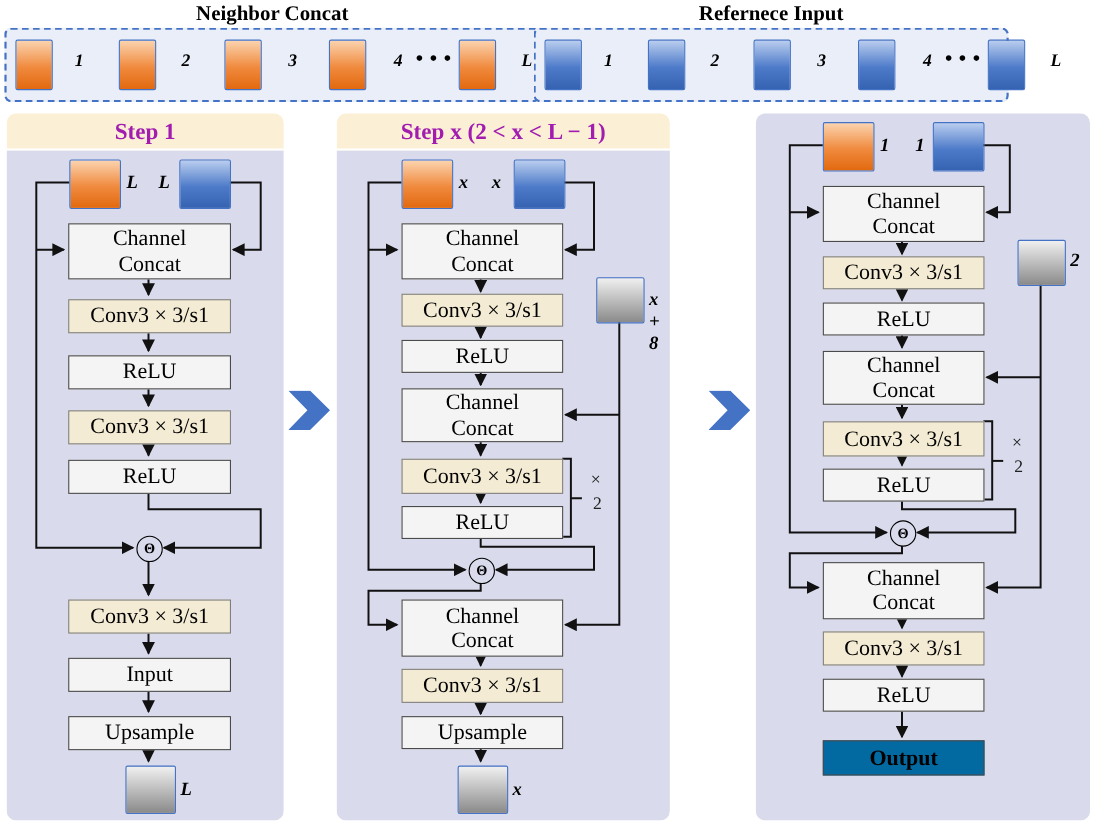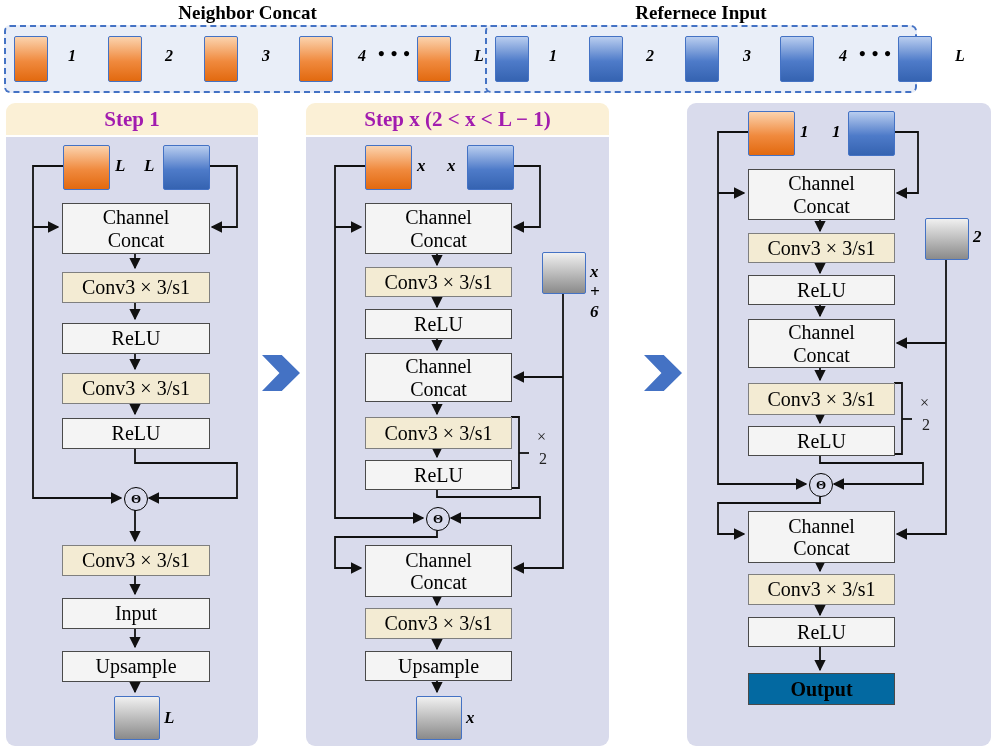--- a/index.html
+++ b/index.html
@@ -173,21 +173,21 @@
       <div class="merge" style="left:120px;top:370px;">Θ</div>
       <div class="box" style="left:59px;top:408px;width:145px;height:50px;">
         <span>Channel</span>
         <span>Concat</span>
       </div>
       <div class="box conv" style="left:59px;top:471px;width:145px;height:29px;">Conv3 × 3/s1</div>
       <div class="box" style="left:59px;top:514px;width:145px;height:28px;">Upsample</div>
       <div class="sq grad-gray" style="left:110px;top:559px;width:44px;height:42px;"></div>
       <div class="flab" style="left:160px;top:571px;">x</div>
       <div class="sq grad-gray" style="left:236px;top:115px;width:42px;height:40px;"></div>
-      <div class="flab" style="left:284px;top:125px;">x + 6</div>
+      <div class="flab" style="left:284px;top:125px;">x + 8</div>
     </div>
   </div>
 
   <div class="chevron" style="left:644px;top:355px;"></div>
 
   <div class="panel" style="left:687px;width:304px;">
     <div class="panel-body">
       <svg width="304" height="609" viewBox="0 0 304 609">
         <defs>
           <marker id="ah3" viewBox="0 0 9 9" refX="8" refY="4.5" markerWidth="6.5" markerHeight="6.5" orient="auto">

